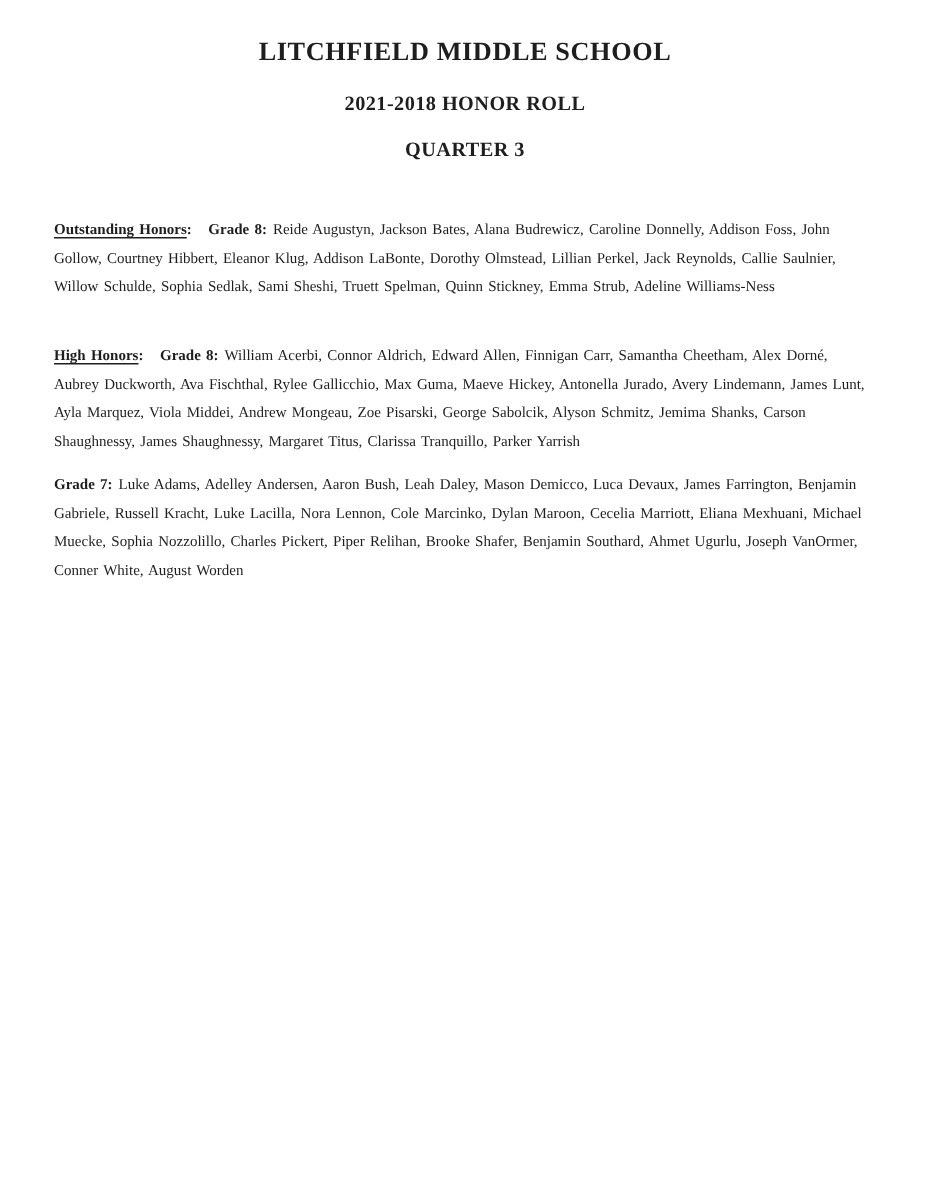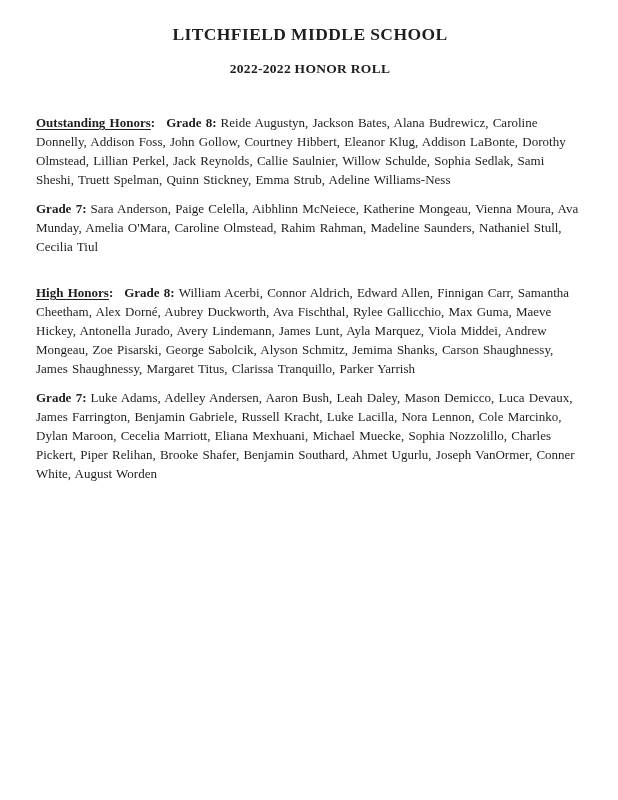--- a/index.html
+++ b/index.html
@@ -39,21 +39,21 @@
     letter-spacing: 0.3px;
     margin: 15px 0 0 0;
   }
   .doc-body {
     margin-top: 36px;
   }
   .honor-section {
     margin: 0 0 27px 0;
   }
   .para {
-    font-size: 13px;
+    font-size: 10px;
     line-height: 19px;
     margin: 0 0 10px 0;
     word-spacing: 1px;
     text-align: left;
   }
   .para:last-child {
     margin-bottom: 0;
   }
   .section-heading {
     font-weight: bold;
@@ -72,28 +72,28 @@
     font-weight: normal;
   }
 </style>
 </head>
 <body>
 
 <div class="page">
 
   <header class="doc-header">
     <h1 class="school-title">LITCHFIELD MIDDLE SCHOOL</h1>
-    <h2 class="roll-title">2022-2022 HONOR ROLL</h2>
+    <h2 class="roll-title">2021-2018 HONOR ROLL</h2>
+    <h3 class="quarter-title">QUARTER 3</h3>
   </header>
 
   <main class="doc-body">
 
     <section class="honor-section">
       <p class="para"><span class="section-heading">Outstanding Honors</span><span class="heading-colon">:</span><span class="grade-label">Grade 8:</span><span class="names">Reide Augustyn, Jackson Bates, Alana Budrewicz, Caroline Donnelly, Addison Foss, John Gollow, Courtney Hibbert, Eleanor Klug, Addison LaBonte, Dorothy Olmstead, Lillian Perkel, Jack Reynolds, Callie Saulnier, Willow Schulde, Sophia Sedlak, Sami Sheshi, Truett Spelman, Quinn Stickney, Emma Strub, Adeline Williams-Ness</span></p>
-      <p class="para"><span class="grade-label">Grade 7:</span><span class="names">Sara Anderson, Paige Celella, Aibhlinn McNeiece, Katherine Mongeau, Vienna Moura, Ava Munday, Amelia O'Mara, Caroline Olmstead, Rahim Rahman, Madeline Saunders, Nathaniel Stull, Cecilia Tiul</span></p>
     </section>
 
     <section class="honor-section">
       <p class="para"><span class="section-heading">High Honors</span><span class="heading-colon">:</span><span class="grade-label">Grade 8:</span><span class="names">William Acerbi, Connor Aldrich, Edward Allen, Finnigan Carr, Samantha Cheetham, Alex Dorné, Aubrey Duckworth, Ava Fischthal, Rylee Gallicchio, Max Guma, Maeve Hickey, Antonella Jurado, Avery Lindemann, James Lunt, Ayla Marquez, Viola Middei, Andrew Mongeau, Zoe Pisarski, George Sabolcik, Alyson Schmitz, Jemima Shanks, Carson Shaughnessy, James Shaughnessy, Margaret Titus, Clarissa Tranquillo, Parker Yarrish</span></p>
       <p class="para"><span class="grade-label">Grade 7:</span><span class="names">Luke Adams, Adelley Andersen, Aaron Bush, Leah Daley, Mason Demicco, Luca Devaux, James Farrington, Benjamin Gabriele, Russell Kracht, Luke Lacilla, Nora Lennon, Cole Marcinko, Dylan Maroon, Cecelia Marriott, Eliana Mexhuani, Michael Muecke, Sophia Nozzolillo, Charles Pickert, Piper Relihan, Brooke Shafer, Benjamin Southard, Ahmet Ugurlu, Joseph VanOrmer, Conner White, August Worden</span></p>
     </section>
 
     <section class="honor-section">
     </section>
 

